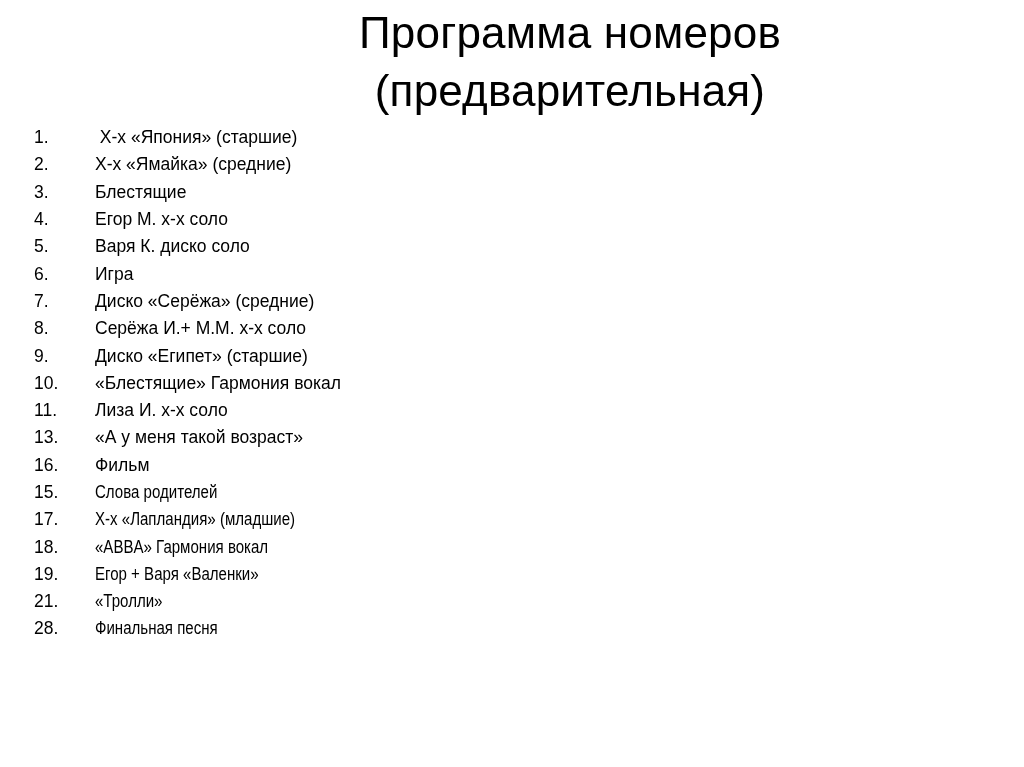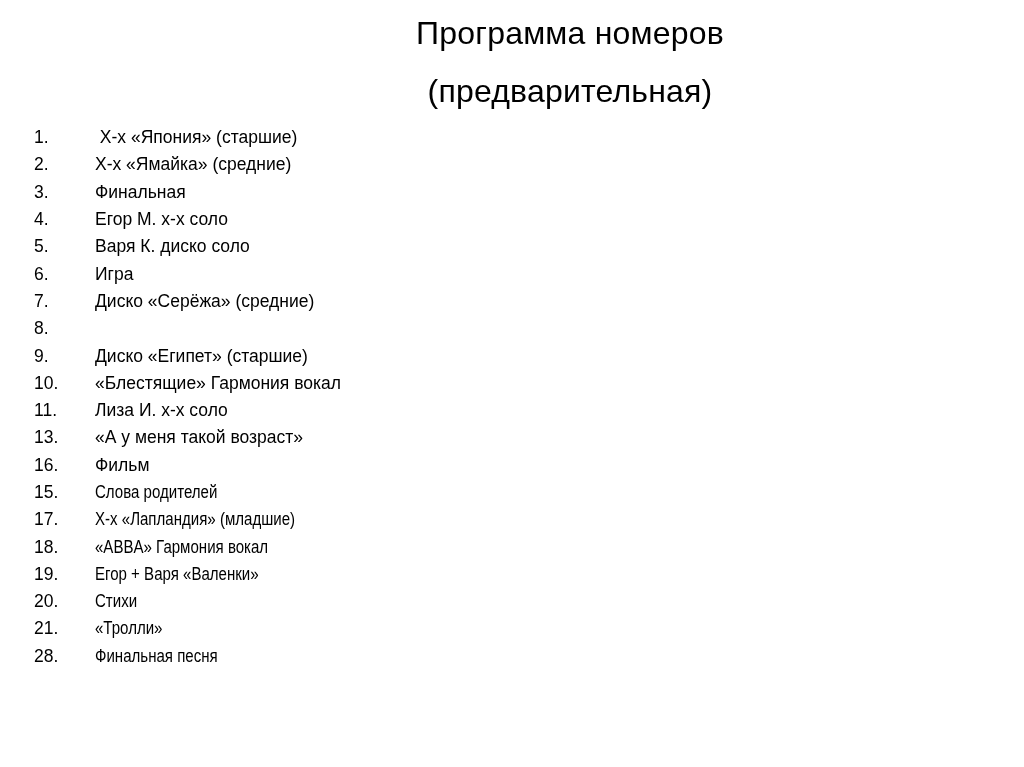--- a/index.html
+++ b/index.html
@@ -20,21 +20,21 @@
       left: 0; top: 0;
       width: 1024px; height: 767px;
       background: #ffffff;
     }
     .title {
       position: absolute;
       left: 220px;
       width: 700px;
       top: 4px;
       text-align: center;
-      font-size: 32px;
+      font-size: 44px;
       line-height: 58px;
       font-weight: normal;
       letter-spacing: 0.2px;
       margin: 0;
     }
     .program-list {
       position: absolute;
       left: 34px;
       top: 124px;
       margin: 0;
@@ -76,40 +76,41 @@
     <li class="program-item">
         <span class="num">1.</span>
         <span class="text" style="white-space:pre"> Х-х «Япония» (старшие)</span>
       </li>
     <li class="program-item">
         <span class="num">2.</span>
         <span class="text">Х-х «Ямайка» (средние)</span>
       </li>
     <li class="program-item">
         <span class="num">3.</span>
-        <span class="text">Финальная</span>
+        <span class="text">Блестящие</span>
       </li>
     <li class="program-item">
         <span class="num">4.</span>
         <span class="text">Егор М. х-х соло</span>
       </li>
     <li class="program-item">
         <span class="num">5.</span>
         <span class="text">Варя К. диско соло</span>
       </li>
     <li class="program-item">
         <span class="num">6.</span>
         <span class="text">Игра</span>
       </li>
     <li class="program-item">
         <span class="num">7.</span>
         <span class="text">Диско «Серёжа» (средние)</span>
       </li>
     <li class="program-item">
         <span class="num">8.</span>
+        <span class="text">Серёжа И.+ М.М. х-х соло</span>
       </li>
     <li class="program-item">
         <span class="num">9.</span>
         <span class="text">Диско «Египет» (старшие)</span>
       </li>
     <li class="program-item">
         <span class="num">10.</span>
         <span class="text">«Блестящие» Гармония вокал</span>
       </li>
     <li class="program-item">
@@ -134,24 +135,20 @@
       </li>
     <li class="program-item condensed">
         <span class="num">18.</span>
         <span class="text">«ABBA» Гармония вокал</span>
       </li>
     <li class="program-item condensed">
         <span class="num">19.</span>
         <span class="text">Егор + Варя «Валенки»</span>
       </li>
     <li class="program-item condensed">
-        <span class="num">20.</span>
-        <span class="text">Стихи</span>
-      </li>
-    <li class="program-item condensed">
         <span class="num">21.</span>
         <span class="text">«Тролли»</span>
       </li>
     <li class="program-item condensed">
         <span class="num">28.</span>
         <span class="text">Финальная песня</span>
       </li>
   </ol>
 </div>
 

